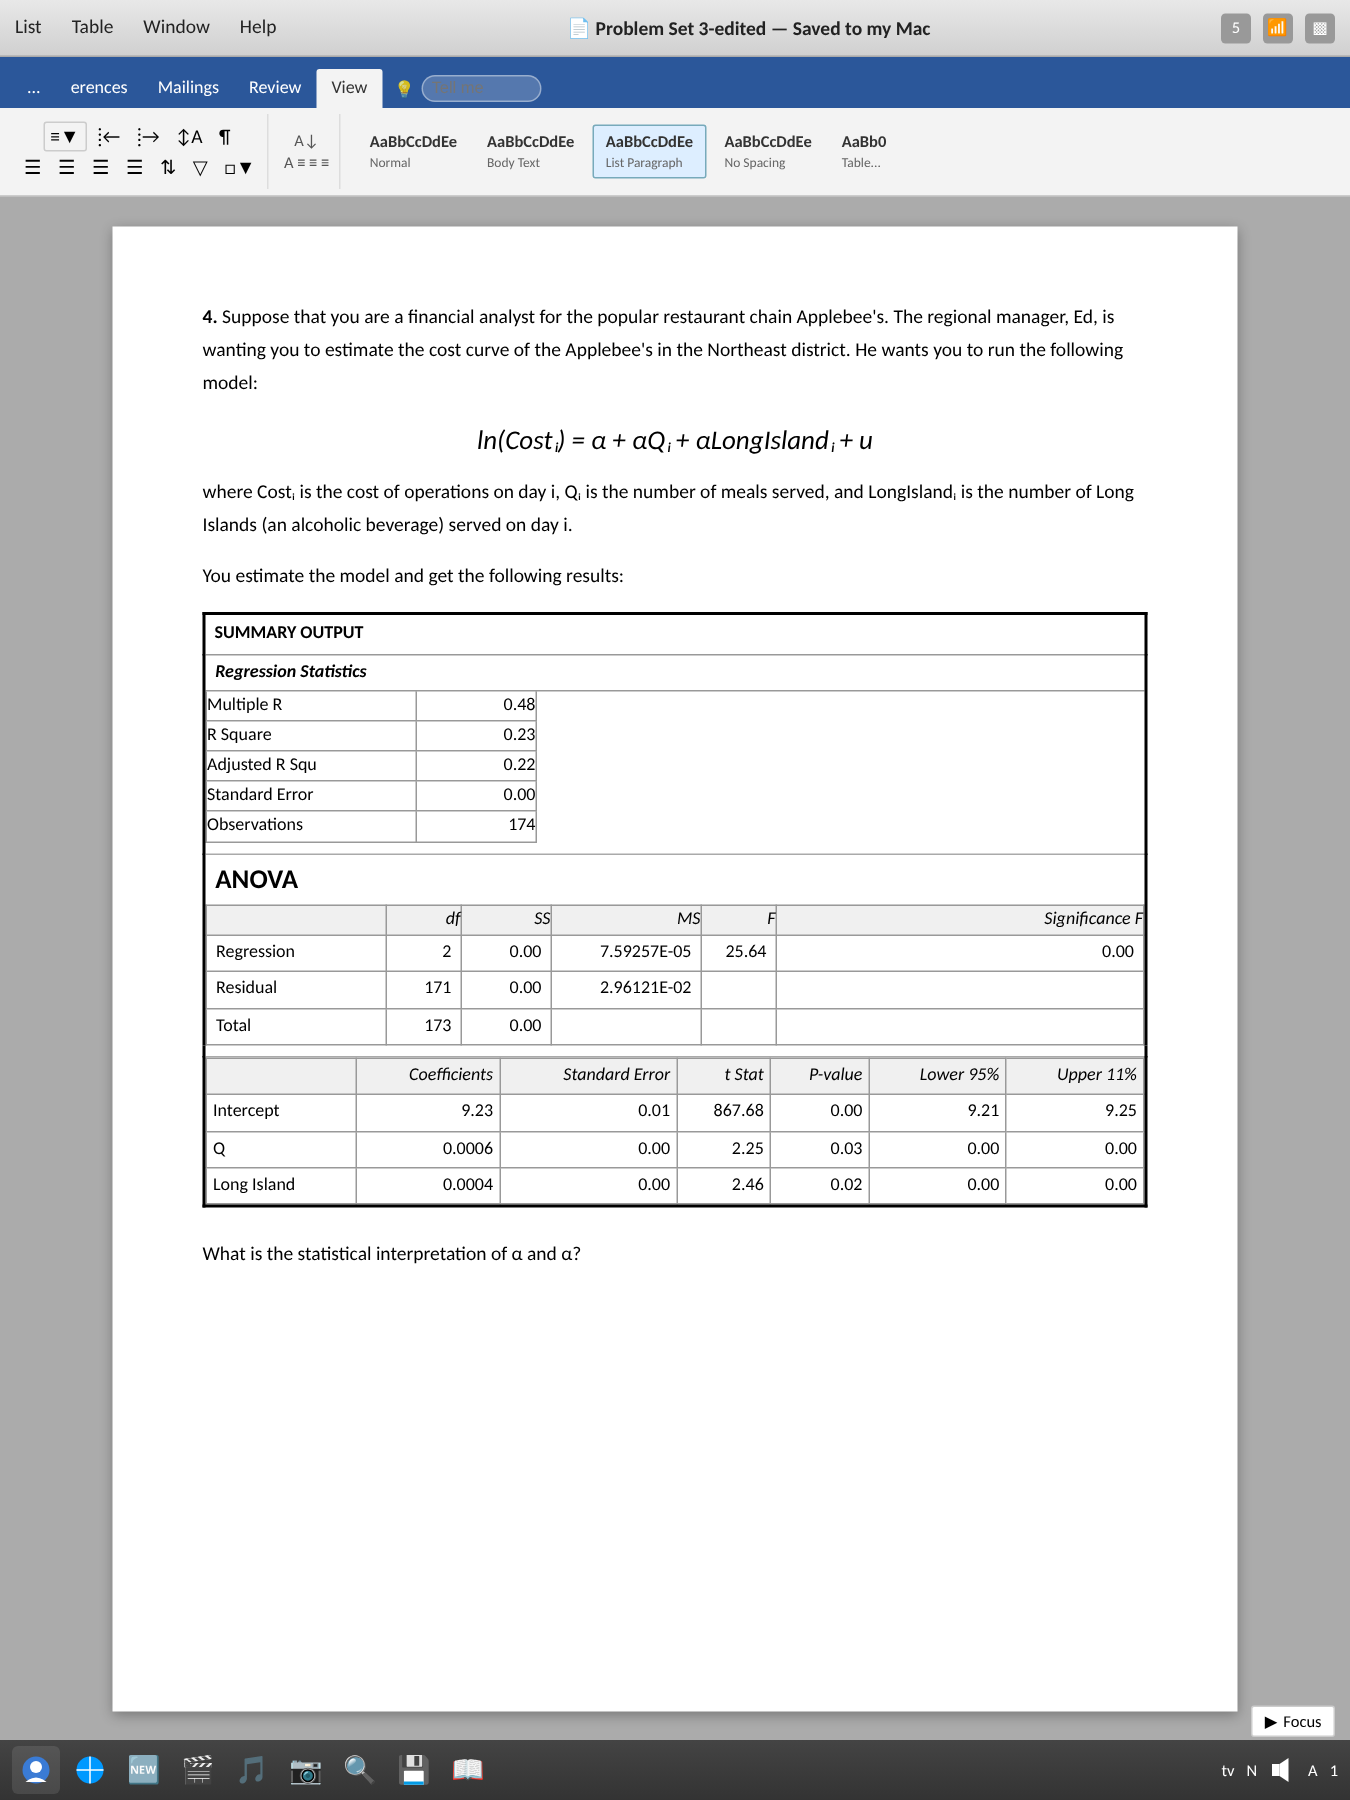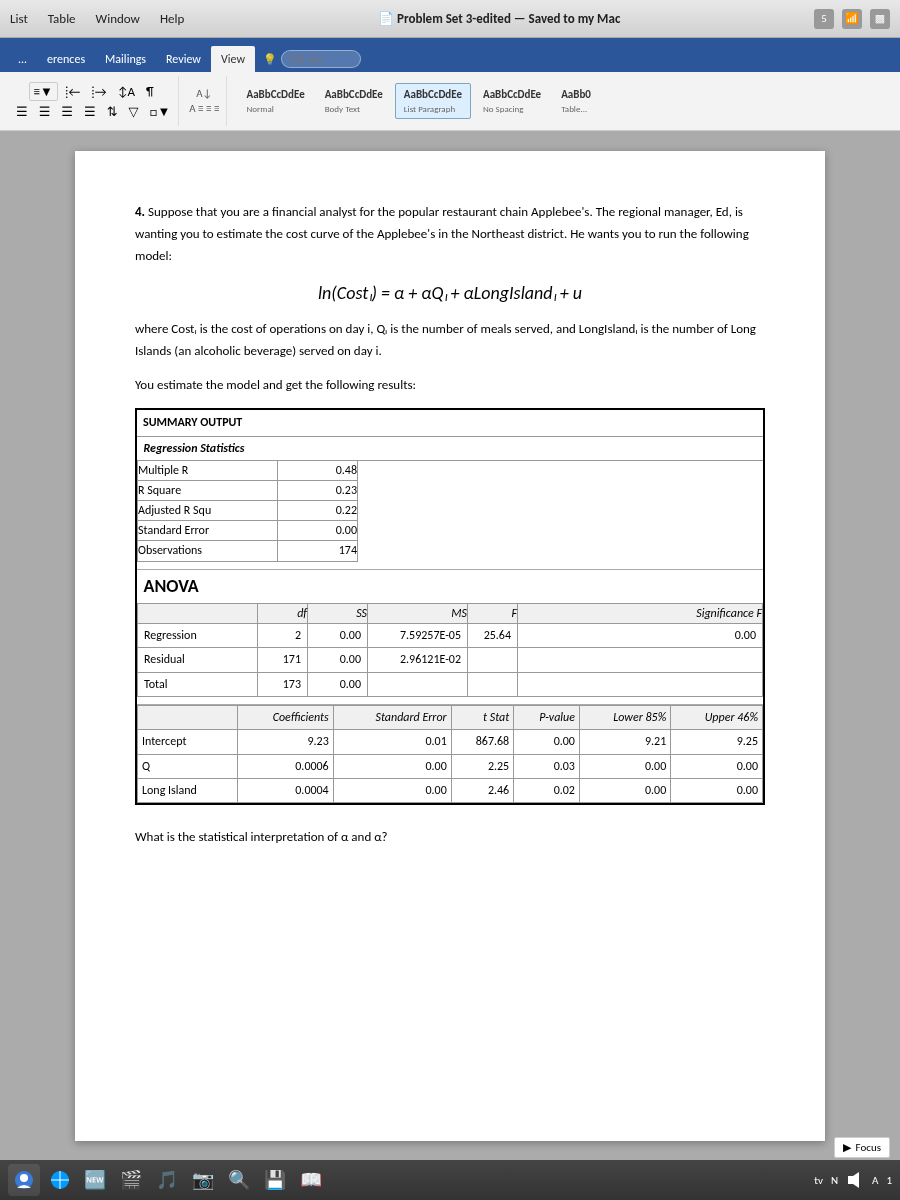--- a/index.html
+++ b/index.html
@@ -468,22 +468,22 @@
       <tr>
         <td colspan="7" style="padding:0;">
           <table class="regression-table" style="width:100%;">
             <tbody>
                   <tr style="background:#f0f0f0;">
               <td style="width:100px;border:1px solid #999;padding:2px 4px;"></td>
               <td style="text-align:right;border:1px solid #999;padding:2px 4px;font-style:italic;">Coefficients</td>
               <td style="text-align:right;border:1px solid #999;padding:2px 4px;font-style:italic;">Standard Error</td>
               <td style="text-align:right;border:1px solid #999;padding:2px 4px;font-style:italic;">t Stat</td>
               <td style="text-align:right;border:1px solid #999;padding:2px 4px;font-style:italic;">P-value</td>
-              <td style="text-align:right;border:1px solid #999;padding:2px 4px;font-style:italic;">Lower 85%</td>
-              <td style="text-align:right;border:1px solid #999;padding:2px 4px;font-style:italic;">Upper 46%</td>
+              <td style="text-align:right;border:1px solid #999;padding:2px 4px;font-style:italic;">Lower 95%</td>
+              <td style="text-align:right;border:1px solid #999;padding:2px 4px;font-style:italic;">Upper 11%</td>
             </tr>
             <tr>
               <td style="border:1px solid #999;padding:2px 4px;">Intercept</td>
               <td style="text-align:right;border:1px solid #999;padding:2px 4px;">9.23</td>
               <td style="text-align:right;border:1px solid #999;padding:2px 4px;">0.01</td>
               <td style="text-align:right;border:1px solid #999;padding:2px 4px;">867.68</td>
               <td style="text-align:right;border:1px solid #999;padding:2px 4px;">0.00</td>
               <td style="text-align:right;border:1px solid #999;padding:2px 4px;">9.21</td>
               <td style="text-align:right;border:1px solid #999;padding:2px 4px;">9.25</td>
             </tr>

